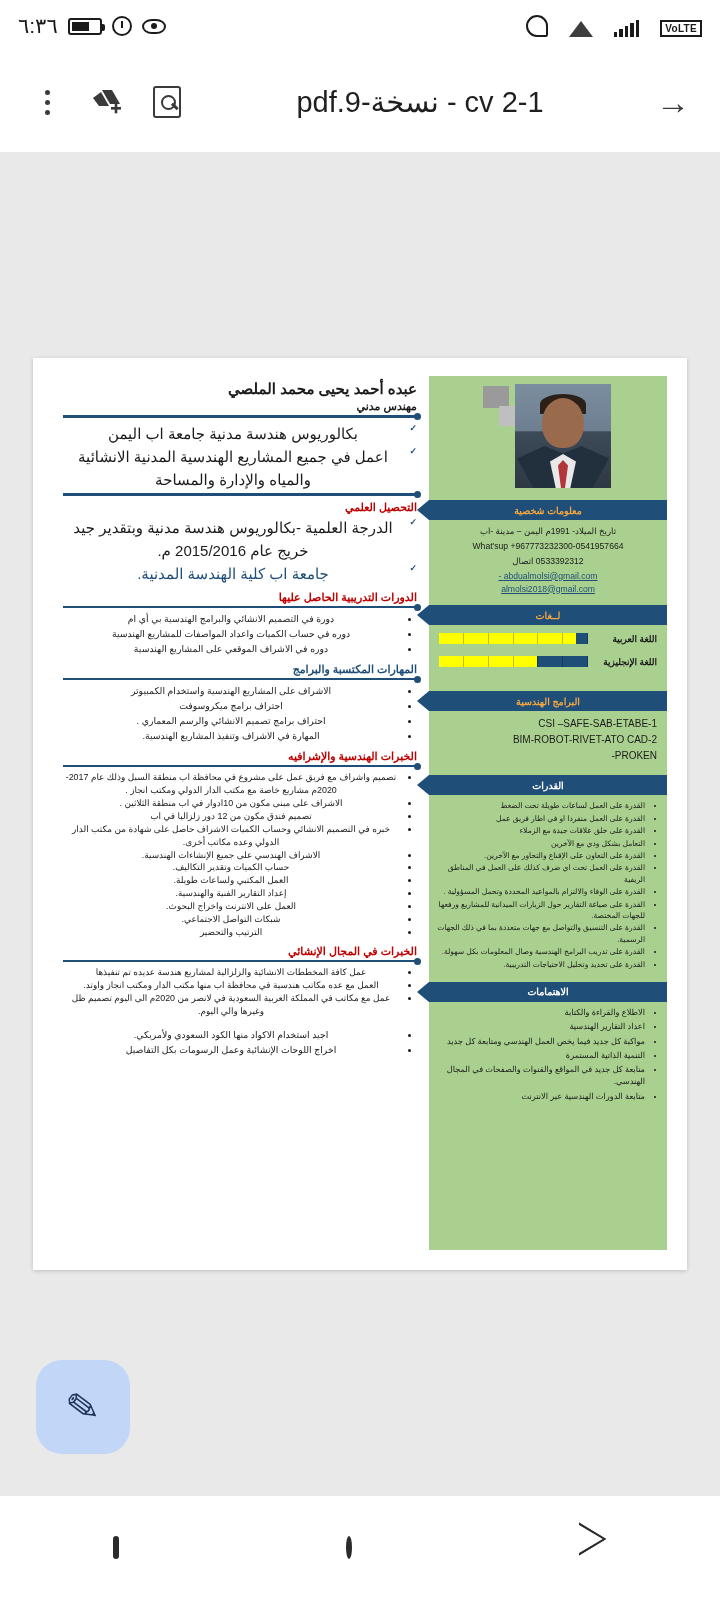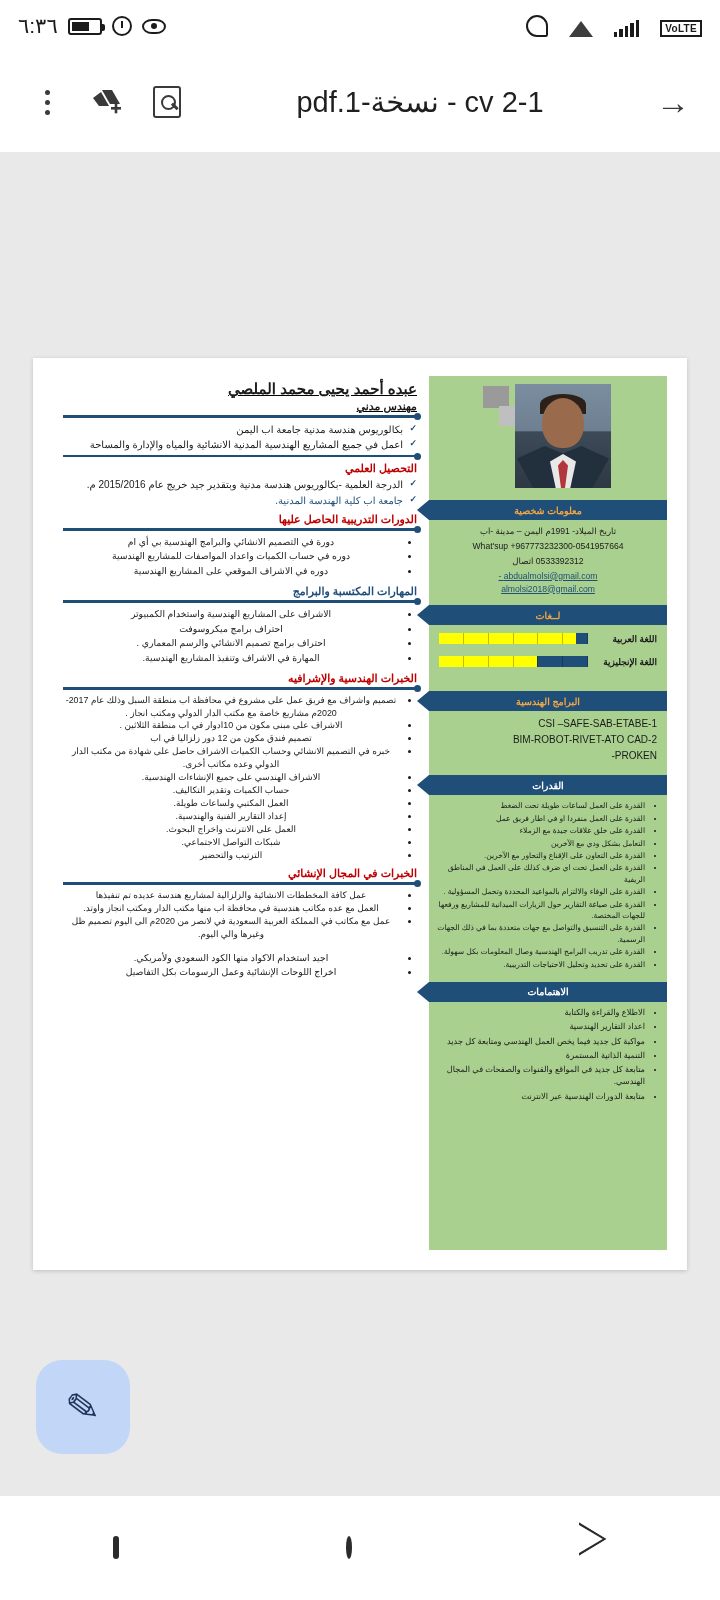--- a/index.html
+++ b/index.html
@@ -179,37 +179,37 @@
 
   .prog-list { padding: 5px 10px; font-size: 10px; line-height: 1.6; text-align: right; }
   .abil { padding: 5px 8px 5px 6px; }
   .abil ul { list-style: disc; padding-right: 14px; }
   .abil li { font-size: 7.6px; line-height: 1.5; margin-bottom: 1px; text-align: right; }
   .interests ul { list-style: disc; padding-right: 14px; }
   .interests li { font-size: 8.2px; line-height: 1.5; margin-bottom: 2px; text-align: right; }
 
   
   .col-right { flex: 1; background: #ffffff; padding: 4px 12px 0 10px; }
-  .name-row { text-align: right; text-decoration: underline; }
+  .name-row { text-align: right; }
   .cv-name { font-size: 15px; font-weight: bold; color: #1b1b1b; }
   .cv-job { font-size: 11px; font-weight: bold; color: #1b1b1b; margin-top: 2px; text-align: right; }
   .sec-head {
     color: #c00000; font-weight: bold; font-size: 11px; text-align: right;
     margin: 5px 0 2px; position: relative;
   }
   .rule {
     height: 2.5px; background: #1f4e79; margin: 2px 0 4px;
     position: relative;
   }
   .rule::before {
     content: ""; position: absolute; right: -4px; top: -2px; width: 7px; height: 7px;
     background: #1f4e79; border-radius: 50%;
   }
   .chk-list li {
-    list-style: none; font-size: 10px; line-height: 1.55; text-align: right; padding-right: 14px;
+    list-style: none; font-size: 15px; line-height: 1.55; text-align: center; padding-right: 14px;
     position: relative; color: #1b1b1b;
   }
   .chk-list li::before {
     content: "\2713"; position: absolute; right: 0; top: 0; color: #1f4e79; font-size: 9px; font-weight: bold;
   }
   .chk-list li.link { color: #1f4e79; }
   .bul-list { padding-right: 18px; }
   .bul-list li { font-size: 9.3px; line-height: 1.6; text-align: center; color: #1b1b1b; }
   .bul-list.tight li { line-height: 1.45; font-size: 8.9px; }
   .blue-head { color: #1f4e79; font-weight: bold; font-size: 11px; text-align: right; margin: 6px 0 1px; }
@@ -281,21 +281,21 @@
         <polygon points="10,2 20,2 28,16 18,16" fill="#3a3a3a"></polygon>
         <polygon points="9,4 17,18 7,18 1,10" fill="#3a3a3a"></polygon>
         <rect x="19" y="19" width="10" height="2.6" fill="#3a3a3a"></rect>
         <rect x="22.7" y="15.3" width="2.6" height="10" fill="#3a3a3a"></rect>
       </svg>
     </span>
   </div>
   <div class="ab-btn">
     <span class="pdfscan-ic"></span>
   </div>
-  <div class="appbar-title">cv 2-1 - نسخة-1.pdf</div>
+  <div class="appbar-title">cv 2-1 - نسخة-9.pdf</div>
   <div class="ab-btn">
     <span class="arrow-r">→</span>
   </div>
 </div>
 
 <div class="viewer">
 
   <div class="page">
     <div class="cv">
 

